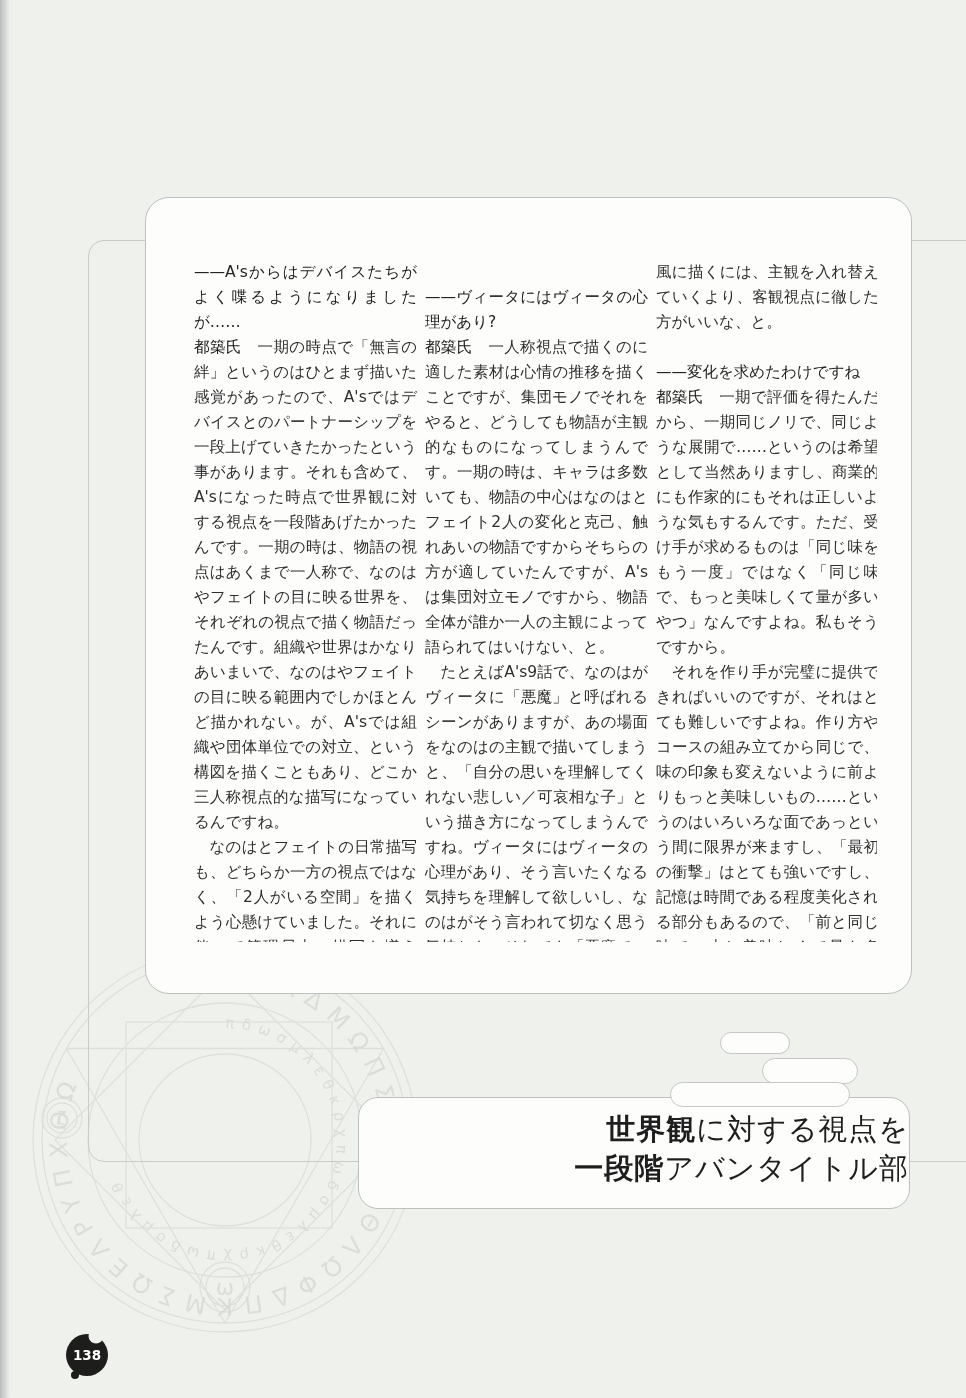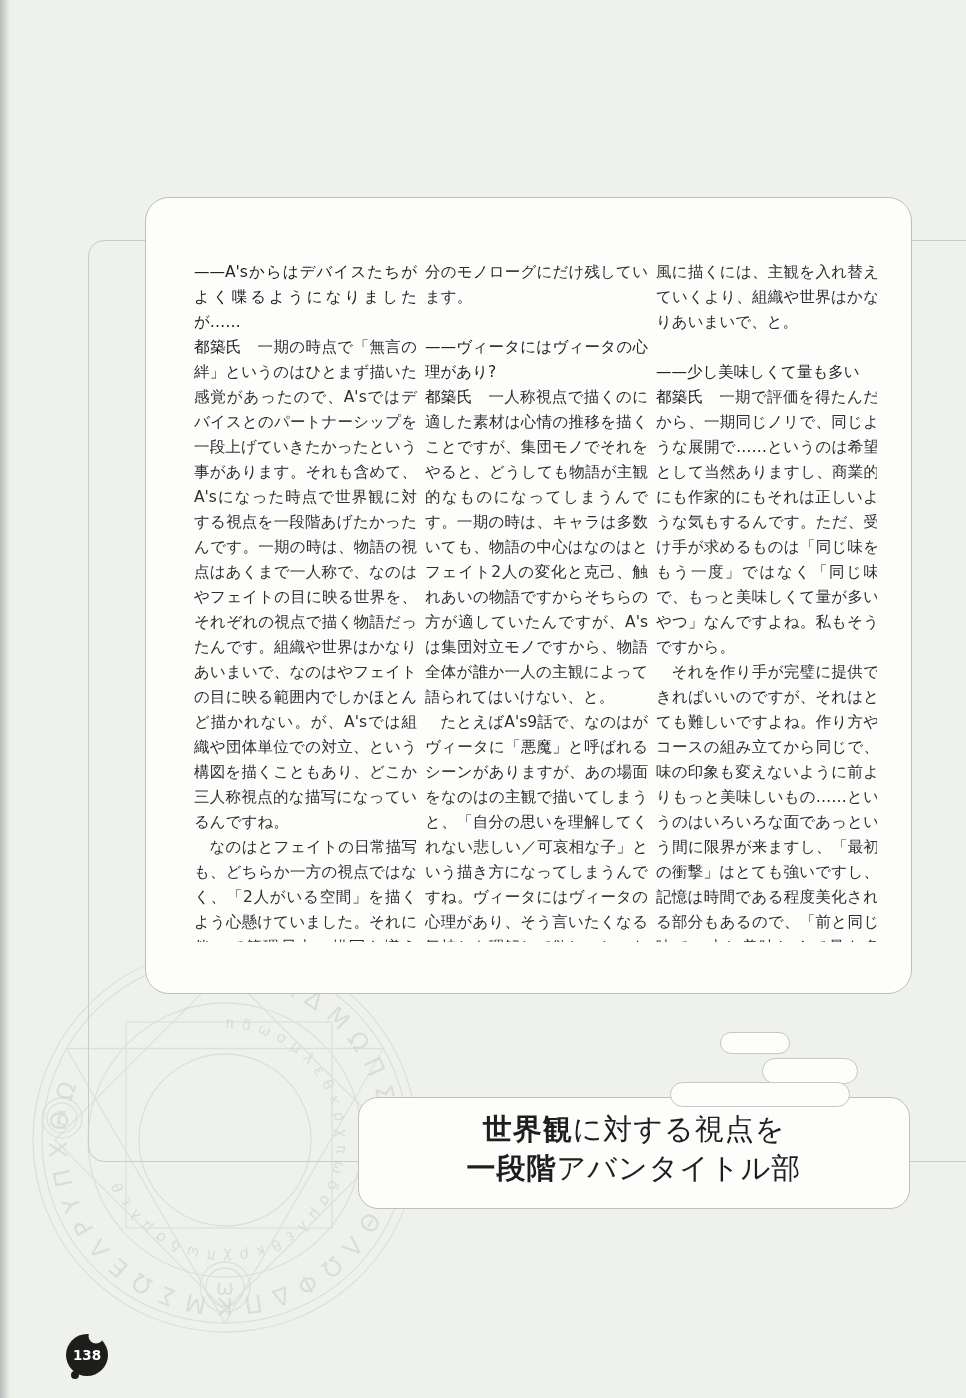--- a/index.html
+++ b/index.html
@@ -39,21 +39,21 @@
   }
   .para{margin:0;}
   .para.indent{text-indent:1em;}
   .para.gap{margin-top:25px;}
   .speaker{font-weight:normal;color:#161616;}
   .para.question{color:#232323;}
 
   .quote-box{
     position:absolute;left:358px;top:1097px;width:552px;height:112px;
     background:var(--panel);border:1px solid var(--border);border-radius:20px;
-    box-sizing:border-box;text-align:center;padding-top:12px;
+    box-sizing:border-box;text-align:right;padding-top:12px;
   }
   .quote-line{font-size:29px;line-height:39px;color:#1e1e1e;letter-spacing:1px;}
   .q-bold{font-weight:800;}
   .q-normal{font-weight:400;}
 
   .pill{
     position:absolute;background:var(--panel);
     border:1px solid #c5c8c7;border-radius:999px;
   }
   .pill-1{left:720px;top:1032px;width:68px;height:20px;}
@@ -107,28 +107,27 @@
   <div class="box-secondary"></div>
 
   <div class="box-main">
     <div class="columns">
         <div class="column">
           <p class="para question">——A'sからはデバイスたちがよく喋るようになりましたが……</p>
           <p class="para answer"><span class="speaker">都築氏</span>　一期の時点で「無言の絆」というのはひとまず描いた感覚があったので、A'sではデバイスとのパートナーシップを一段上げていきたかったという事があります。それも含めて、A'sになった時点で世界観に対する視点を一段階あげたかったんです。一期の時は、物語の視点はあくまで一人称で、なのはやフェイトの目に映る世界を、それぞれの視点で描く物語だったんです。組織や世界はかなりあいまいで、なのはやフェイトの目に映る範囲内でしかほとんど描かれない。が、A'sでは組織や団体単位での対立、という構図を描くこともあり、どこか三人称視点的な描写になっているんですね。</p>
           <p class="para indent">なのはとフェイトの日常描写も、どちらか一方の視点ではなく、「2人がいる空間」を描くよう心懸けていました。それに伴って管理局内の描写も増えて、八神家サイドも「はやてから見た世界」「守護騎士たちから見た世界」ではなく、「八神家という集団」を描くようにしていました。個人の視点は、アバンタイトル部</p>
         </div>
         <div class="column">
-          <p class="para body">分のモノローグにだけ残しています。</p>
           <p class="para question gap">——ヴィータにはヴィータの心理があり?</p>
           <p class="para answer"><span class="speaker">都築氏</span>　一人称視点で描くのに適した素材は心情の推移を描くことですが、集団モノでそれをやると、どうしても物語が主観的なものになってしまうんです。一期の時は、キャラは多数いても、物語の中心はなのはとフェイト2人の変化と克己、触れあいの物語ですからそちらの方が適していたんですが、A'sは集団対立モノですから、物語全体が誰か一人の主観によって語られてはいけない、と。</p>
           <p class="para indent">たとえばA's9話で、なのはがヴィータに「悪魔」と呼ばれるシーンがありますが、あの場面をなのはの主観で描いてしまうと、「自分の思いを理解してくれない悲しい／可哀相な子」という描き方になってしまうんですね。ヴィータにはヴィータの心理があり、そう言いたくなる気持ちを理解して欲しいし、なのはがそう言われて切なく思う気持ちも、それでも「悪魔でいい」と返す決意も等量に感じて欲しい。そういう</p>
         </div>
         <div class="column">
-          <p class="para body">風に描くには、主観を入れ替えていくより、組織や世界はかなりあいまいで、と。</p>
-          <p class="para question gap">——少し美味しくて量も多い</p>
+          <p class="para body">風に描くには、主観を入れ替えていくより、客観視点に徹した方がいいな、と。</p>
+          <p class="para question gap">——変化を求めたわけですね</p>
           <p class="para answer"><span class="speaker">都築氏</span>　一期で評価を得たんだから、一期同じノリで、同じような展開で……というのは希望として当然ありますし、商業的にも作家的にもそれは正しいような気もするんです。ただ、受け手が求めるものは「同じ味をもう一度」ではなく「同じ味で、もっと美味しくて量が多いやつ」なんですよね。私もそうですから。</p>
           <p class="para indent">それを作り手が完璧に提供できればいいのですが、それはとても難しいですよね。作り方やコースの組み立てから同じで、味の印象も変えないように前よりもっと美味しいもの……というのはいろいろな面であっという間に限界が来ますし、「最初の衝撃」はとても強いですし、記憶は時間である程度美化される部分もあるので、「前と同じ味で、少し美味しくて量も多い」くらいでは「前の方がずっと美味しかったよ」となってしまうんですよね。だから、いっそはじめから「前作とは比べる場所が違う」も</p>
         </div>
       </div>
   </div>
 
   <div class="quote-box">
     <div class="quote-line"><span class="q-bold">世界観</span><span class="q-normal">に対する視点を</span></div>
     <div class="quote-line"><span class="q-bold">一段階</span><span class="q-normal">アバンタイトル部</span></div>
   </div>

